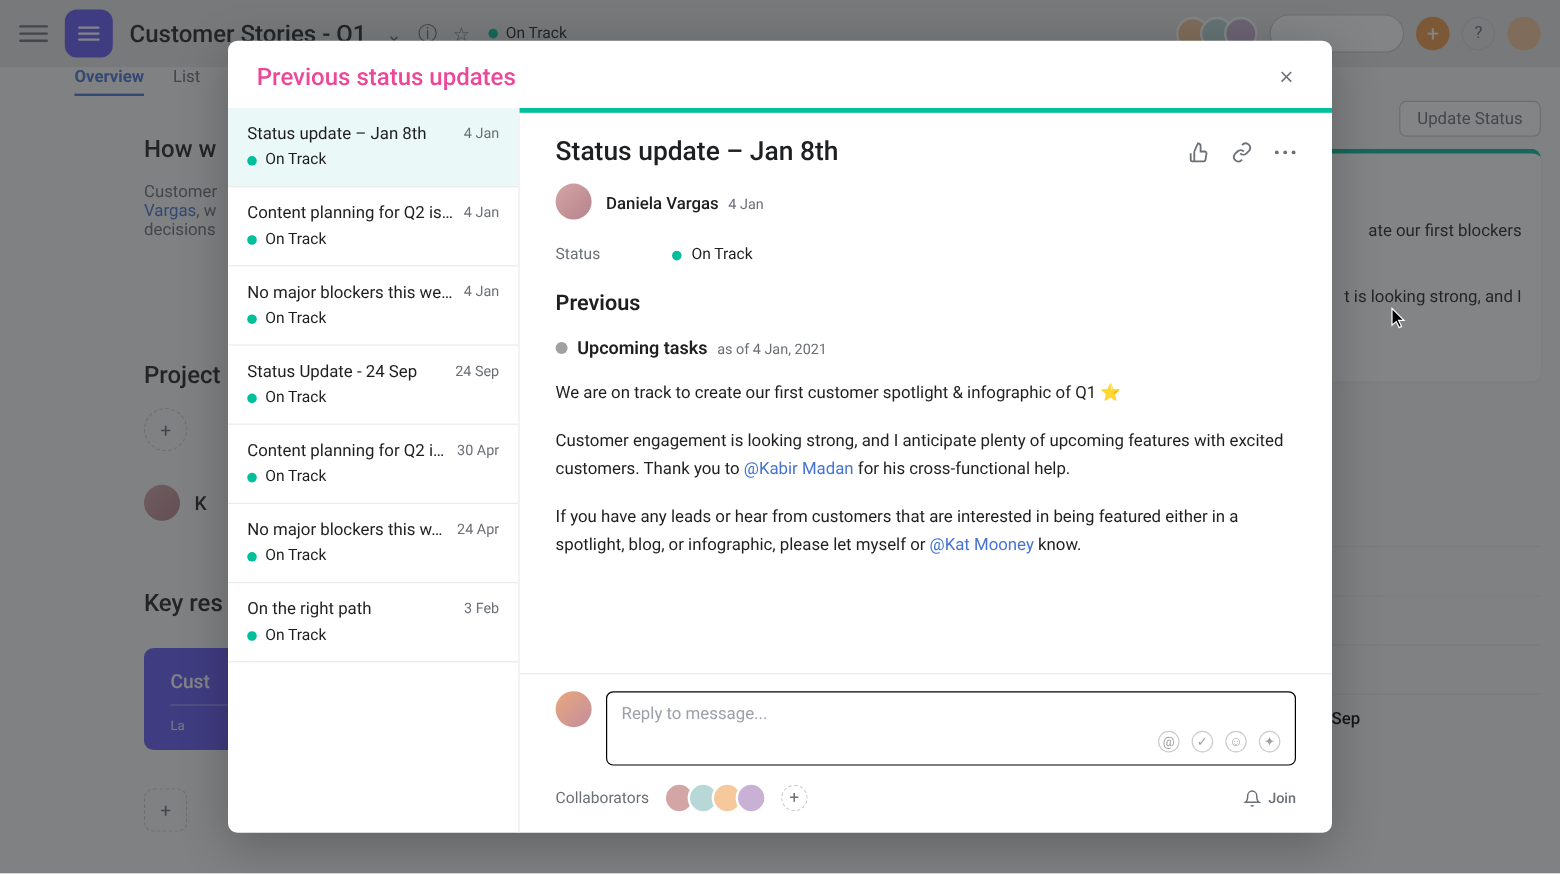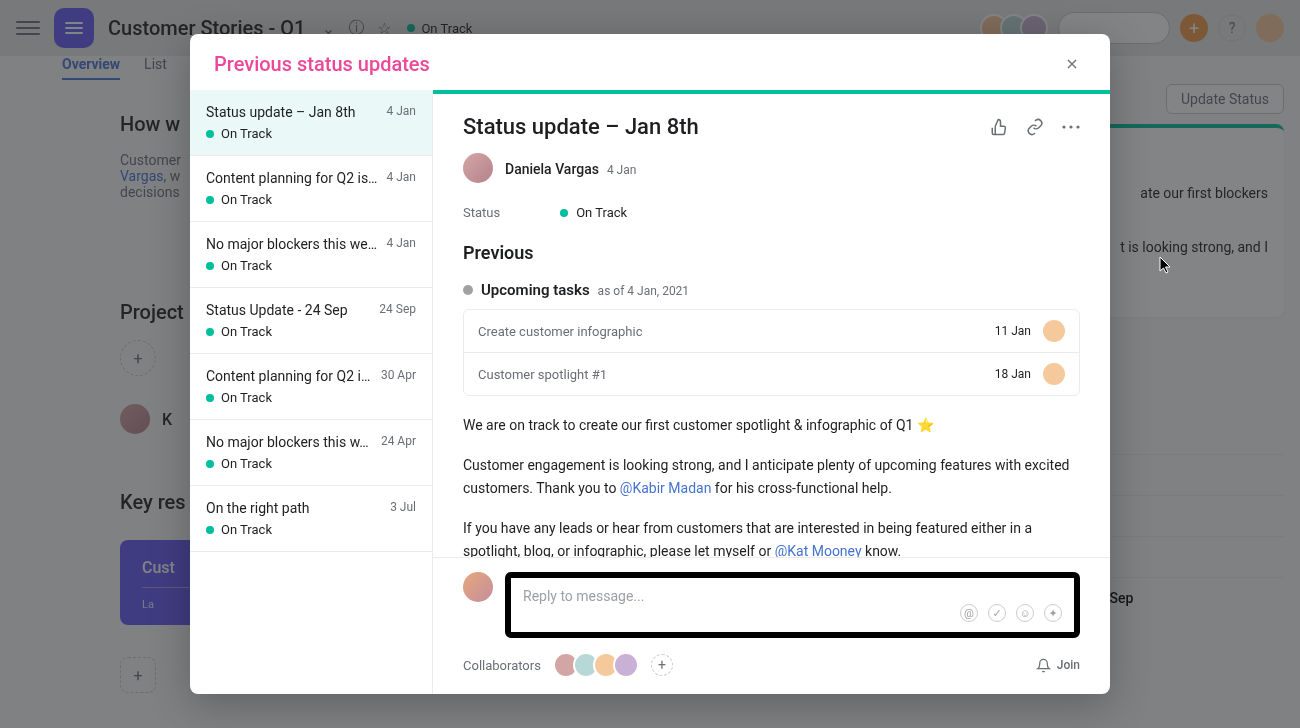--- a/index.html
+++ b/index.html
@@ -166,21 +166,21 @@
     .task-date { color:#1e1f21; font-size:12px; }
     .task-avatar { width:22px; height:22px; border-radius:50%; background:#f5c99b; }
     
     .body-text { font-size:14px; color:#1e1f21; line-height:1.6; margin-top:18px; }
     .mention { color:#4573d2;text-align:right; }
     
     
     .reply-section { padding: 6px 30px 16px; border-top:1px solid #edeae9; }
     .reply-row { display:flex; gap:12px; align-items:flex-start; margin-top:8px; }
     .reply-avatar { width:30px; height:30px; border-radius:50%; background:linear-gradient(135deg,#e8a87c,#c38d9e); }
-    .reply-box { flex:1; border:6px solid #000000; border-radius:6px; padding:10px 12px; min-height:62px; display:flex; flex-direction:column; }
+    .reply-box { flex:1; border:1px solid #000000; border-radius:6px; padding:10px 12px; min-height:62px; display:flex; flex-direction:column; }
     .reply-placeholder { color:#9ca0a8; font-size:14px; }
     .reply-icons { margin-top:auto; display:flex; gap:10px; justify-content:flex-end; color:#a2a0a2; }
     .reply-icons span { width:18px; height:18px; display:inline-flex; align-items:center; justify-content:center; border:1px solid #cfcbcb; border-radius:50%; font-size:11px; }
     
     .collab-row { display:flex; align-items:center; gap:12px; margin-top:14px; font-size:13px; color:#6b6f76; }
     .collab-avatars { display:flex; }
     .collab-avatars .ca { width:26px; height:26px; border-radius:50%; border:2px solid #fff; margin-left:-6px; }
     .ca:nth-child(1){ background:#d4a5a5; margin-left:0; }
     .ca:nth-child(2){ background:#b8d8d8; }
     .ca:nth-child(3){ background:#f5c99b; }
@@ -362,21 +362,21 @@
       <span class="update-item-date">24 Apr</span>
     </div>
     <div class="status-line">
       <span class="dot-green"></span>
       <span>On Track</span>
     </div>
           </div>
           <div class="update-item">
     <div class="update-item-top">
       <span class="update-item-title">On the right path</span>
-      <span class="update-item-date">3 Jul</span>
+      <span class="update-item-date">3 Feb</span>
     </div>
     <div class="status-line">
       <span class="dot-green"></span>
       <span>On Track</span>
     </div>
           </div>
         </div>
       <div class="detail-wrap">
         <div class="teal-bar"></div>
         <div class="detail-scroll">
@@ -416,32 +416,20 @@
               <span class="dot-green"></span>
               <span>On Track</span>
             </span>
           </div>
           <div class="summary-h">Previous</div>
           <div class="upcoming-row">
             <span class="gray-dot"></span>
             <span class="upcoming-label">Upcoming tasks</span>
             <span class="upcoming-asof">as of 4 Jan, 2021</span>
           </div>
-          <div class="tasks-box" id="tasks-box">
-              <div class="task-row">
-    <span class="task-name">Create customer infographic</span>
-    <span class="task-date">11 Jan</span>
-    <span class="task-avatar"></span>
-              </div>
-              <div class="task-row">
-    <span class="task-name">Customer spotlight #1</span>
-    <span class="task-date">18 Jan</span>
-    <span class="task-avatar"></span>
-              </div>
-            </div>
           <p class="body-text">We are on track to create our first customer spotlight &amp; infographic of Q1 ⭐</p>
           <p class="body-text">
             <span>Customer engagement is looking strong, and I anticipate plenty of upcoming features with excited customers. Thank you to </span><span class="mention">@Kabir Madan</span><span> for his cross-functional help.</span>
           </p>
           <p class="body-text">
             <span>If you have any leads or hear from customers that are interested in being featured either in a spotlight, blog, or infographic, please let myself or </span><span class="mention">@Kat Mooney</span><span> know.</span>
           </p>
 
         </div>
         <div class="reply-section">

